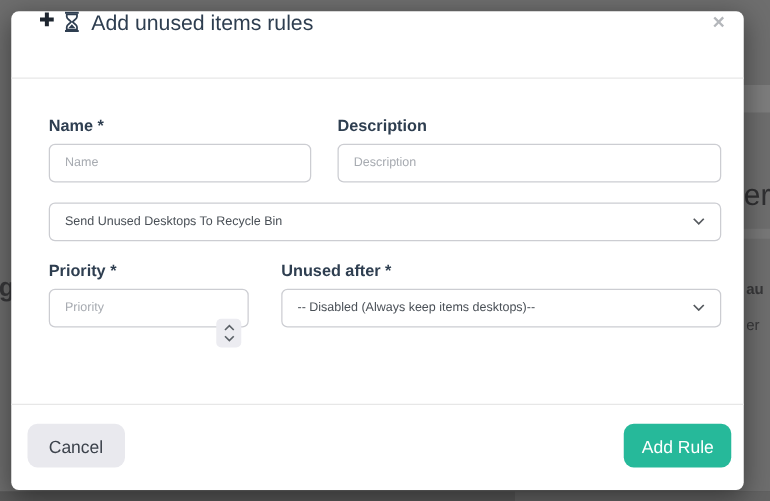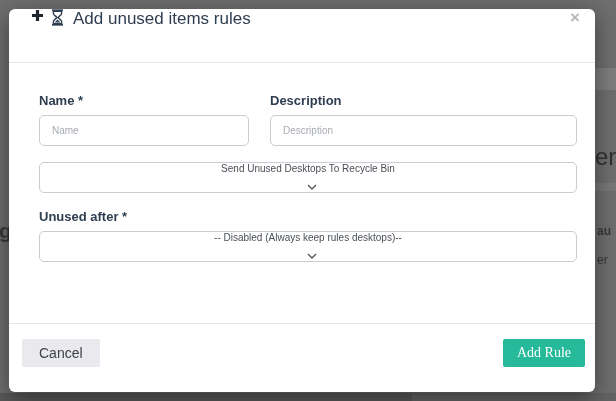--- a/index.html
+++ b/index.html
@@ -33,34 +33,34 @@
   .control{height:31px;border:1px solid #cccdd2;border-radius:5px;font-size:10px;color:#4a5057;
            padding:0 12px;background:#fff;box-sizing:border-box;width:100%;
            font-family:"Liberation Sans","DejaVu Sans",sans-serif;}
   input.control::placeholder{color:#a7abb1;opacity:1;}
   .col-name{width:210px;margin-right:21px;}
   .col-desc{flex:1;}
   .col-priority{width:160px;margin-right:26px;position:relative;}
   .col-unused{flex:1;}
   .full{width:100%;}
 
-  .fake-select{display:flex;align-items:center;justify-content:space-between;cursor:pointer;flex-direction:column;}
+  .fake-select{display:flex;align-items:center;justify-content:space-between;cursor:pointer;}
   .fake-select .sel-text{overflow:hidden;white-space:nowrap;}
   .chev{flex:0 0 auto;margin-left:8px;}
 
   .spinner{position:absolute;right:6px;top:46px;transform:translateY(0);width:20px;height:23px;
            background:#ececf1;border-radius:4px;display:flex;flex-direction:column;
            align-items:center;justify-content:center;gap:3px;cursor:pointer;}
 
   .modal-footer{position:absolute;left:0;right:0;bottom:0;height:69px;border-top:1px solid #e7e7e7;
                 padding:15px 10px 0 13px;display:flex;align-items:flex-start;box-sizing:border-box;}
-  .btn{height:28px;border:none;border-radius:2px;font-size:14px;cursor:pointer;
+  .btn{height:35px;border:none;border-radius:8px;font-size:14px;cursor:pointer;
        font-family:"Liberation Sans","DejaVu Sans",sans-serif;}
   .btn-cancel{background:#e9e9ee;color:#3c424b;padding:0 17px;}
-  .btn-add{background:#26b99a;color:#ffffff;padding:4px 14px;margin-left:auto;font-family:Liberation Serif, serif;}
+  .btn-add{background:#26b99a;color:#ffffff;padding:4px 14px;margin-left:auto;}
 </style>
 </head>
 <body>
 
 <div class="stage">
 
   <span class="backdrop-frag frag-left-g">g</span>
   <span class="backdrop-frag frag-right-er-big">er</span>
   <span class="backdrop-frag frag-right-au">au</span>
   <span class="backdrop-frag frag-right-er-small">er</span>
@@ -109,24 +109,36 @@
             <span class="chev">
               <svg width="10" height="6" viewBox="0 0 10 6">
                   <path d="M1 1 L5 5 L9 1" stroke="#55595e" stroke-width="1.4" fill="none"></path>
                 </svg>
             </span>
           </div>
         </div>
       </div>
 
       <div class="form-row">
+        <div class="fcol col-priority">
+          <label class="flabel">Priority *</label>
+          <input class="control" type="text" placeholder="Priority" style="">
+          <div class="spinner">
+            <svg width="9" height="6" viewBox="0 0 9 6">
+                <path d="M1 5 L4.5 1.5 L8 5" stroke="#5a6066" stroke-width="1.3" fill="none"></path>
+              </svg>
+            <svg width="9" height="6" viewBox="0 0 9 6">
+                <path d="M1 1 L4.5 4.5 L8 1" stroke="#5a6066" stroke-width="1.3" fill="none"></path>
+              </svg>
+          </div>
+        </div>
         <div class="fcol col-unused">
           <label class="flabel">Unused after *</label>
           <div class="control fake-select">
-            <span class="sel-text">-- Disabled (Always keep rules desktops)--</span>
+            <span class="sel-text">-- Disabled (Always keep items desktops)--</span>
             <span class="chev">
               <svg width="10" height="6" viewBox="0 0 10 6">
                   <path d="M1 1 L5 5 L9 1" stroke="#55595e" stroke-width="1.4" fill="none"></path>
                 </svg>
             </span>
           </div>
         </div>
       </div>
 
     </div>

